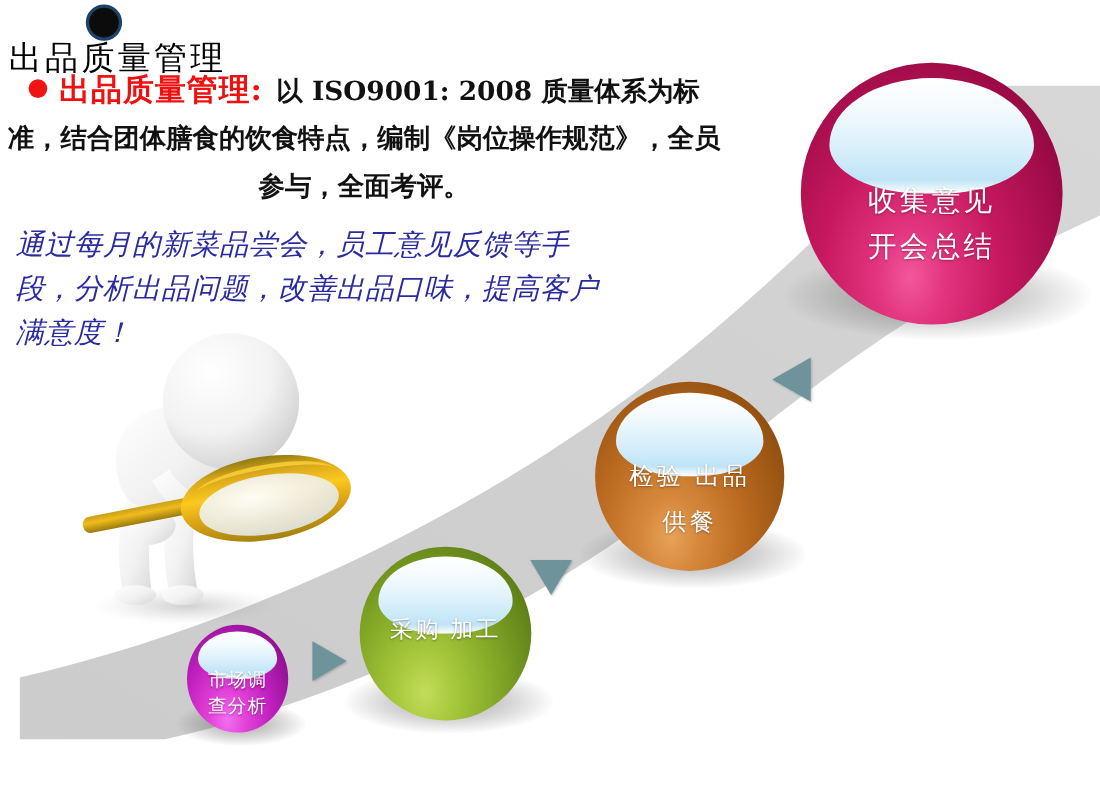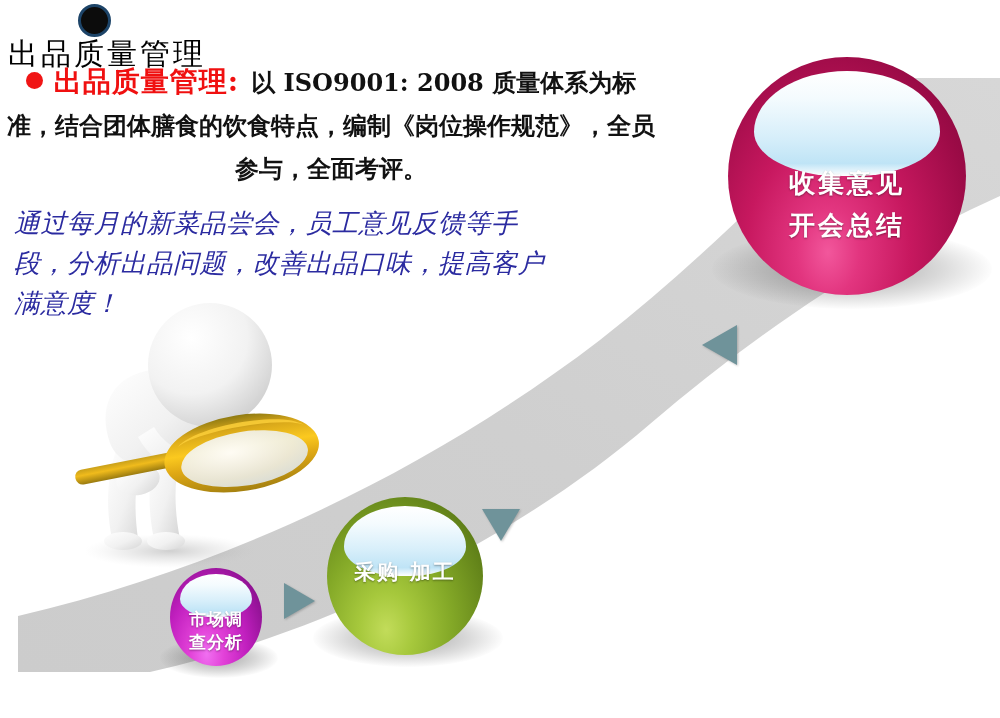--- a/index.html
+++ b/index.html
@@ -147,21 +147,21 @@
     width: 78%;
     height: 44%;
   }
   .node .label {
     position: absolute;
     left: 0;
     width: 100%;
     text-align: center;
     color: #ffffff;
     font-family: "DejaVu Sans", "Liberation Sans", sans-serif;
-    font-weight: 700;
+    font-weight: 400;
     text-shadow: 0 1px 2px rgba(0,0,0,0.38);
     letter-spacing: 2px;
     z-index: 3;
   }
   .node .shadow {
     position: absolute;
     border-radius: 50%;
     background: radial-gradient(ellipse at center, rgba(40,40,40,0.42) 0%, rgba(70,70,70,0.20) 45%, rgba(120,120,120,0.0) 72%);
     z-index: -1;
   }
@@ -347,20 +347,30 @@
     <div class="ball">
       <div class="gloss"></div>
     </div>
     <div class="label">
       <div>采购 加工</div>
     </div>
   </div>
 
   <div class="arrow" id="arrow-2"></div>
 
+  <div class="node" id="node-inspect">
+    <div class="shadow"></div>
+    <div class="ball">
+      <div class="gloss"></div>
+    </div>
+    <div class="label">
+      <div>检验 出品</div>
+      <div>供餐</div>
+    </div>
+  </div>
 
   <div class="arrow" id="arrow-3"></div>
 
   <div class="node" id="node-feedback">
     <div class="shadow"></div>
     <div class="ball">
       <div class="gloss"></div>
     </div>
     <div class="label">
       <div>收集意见</div>

